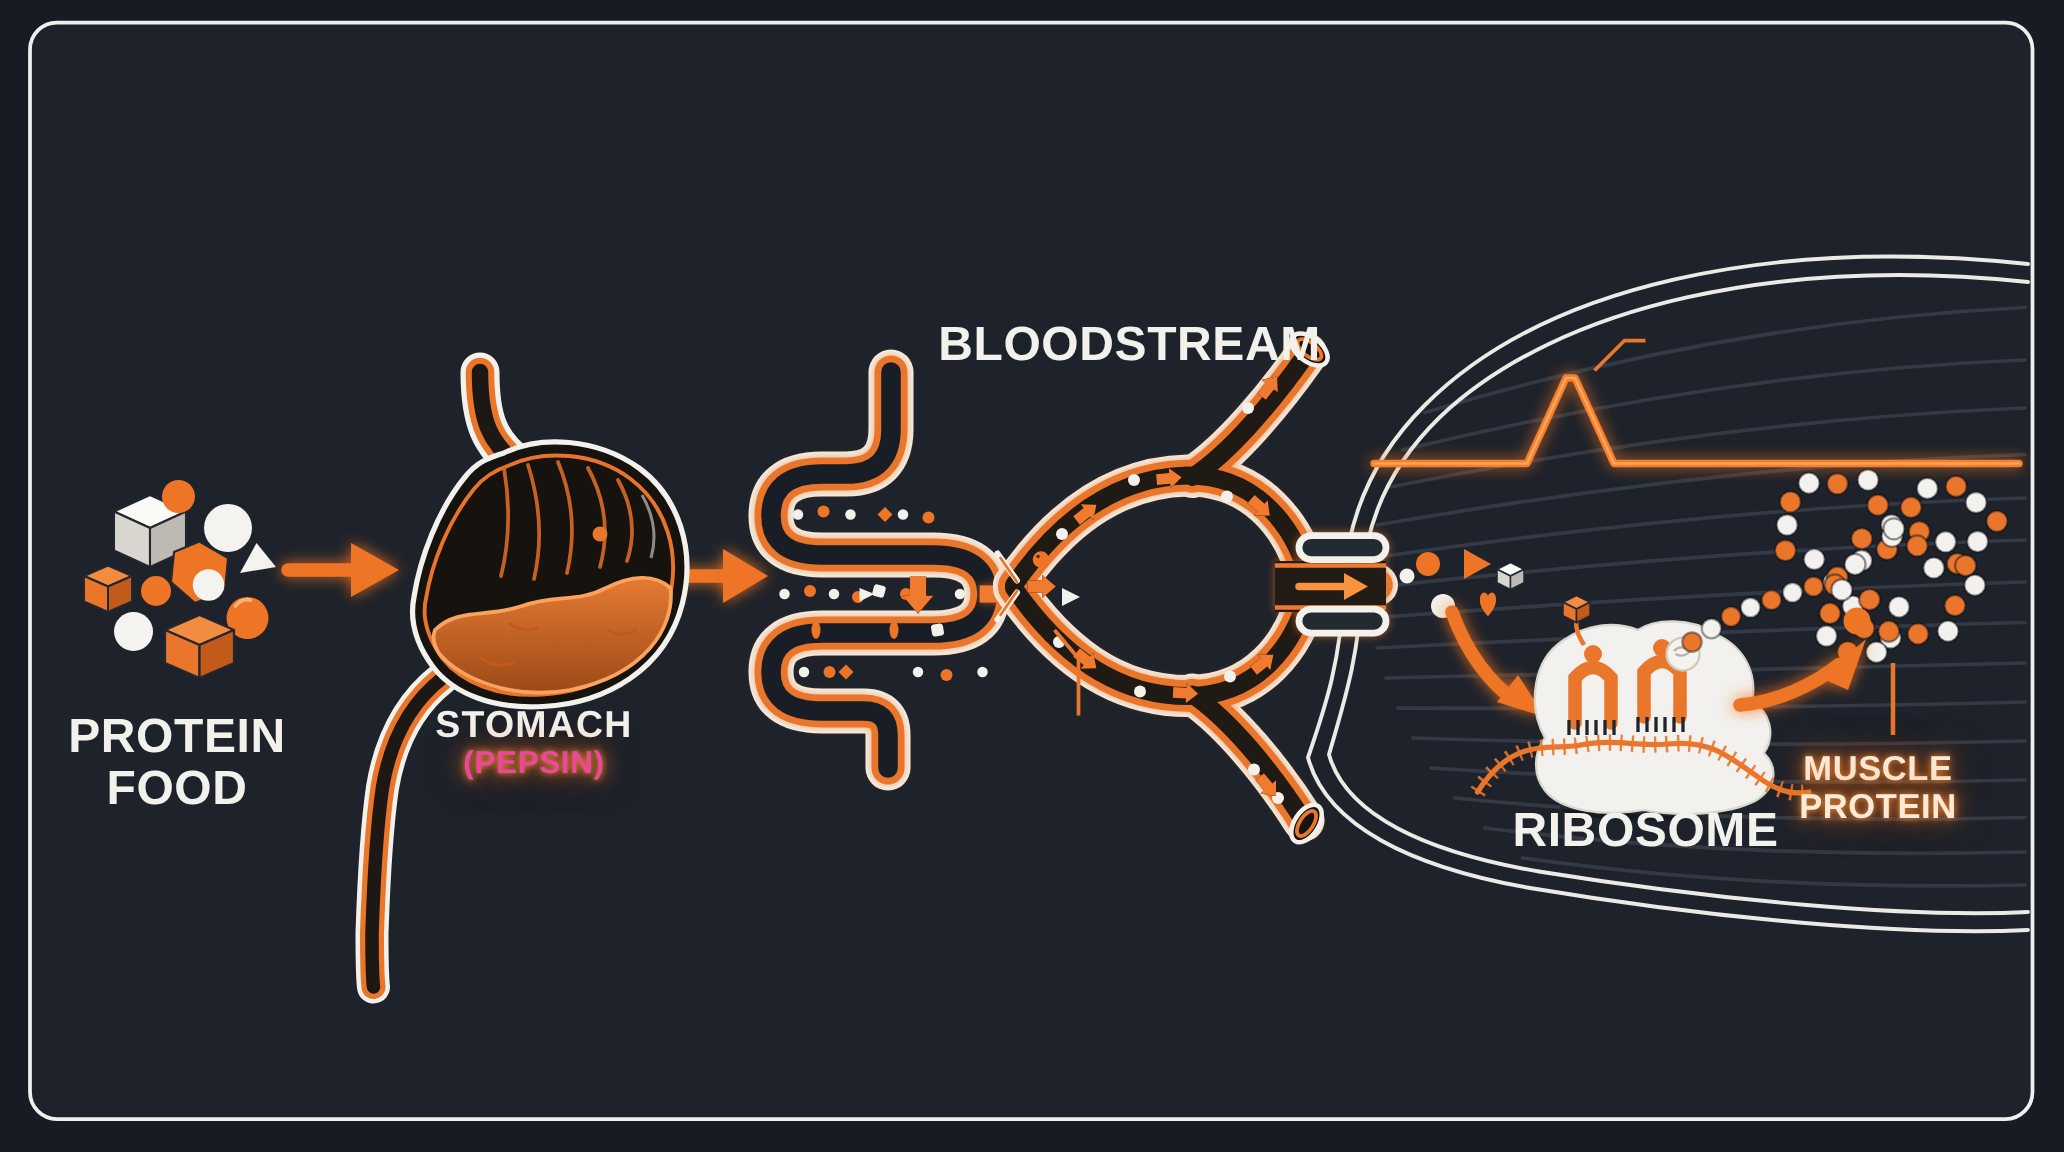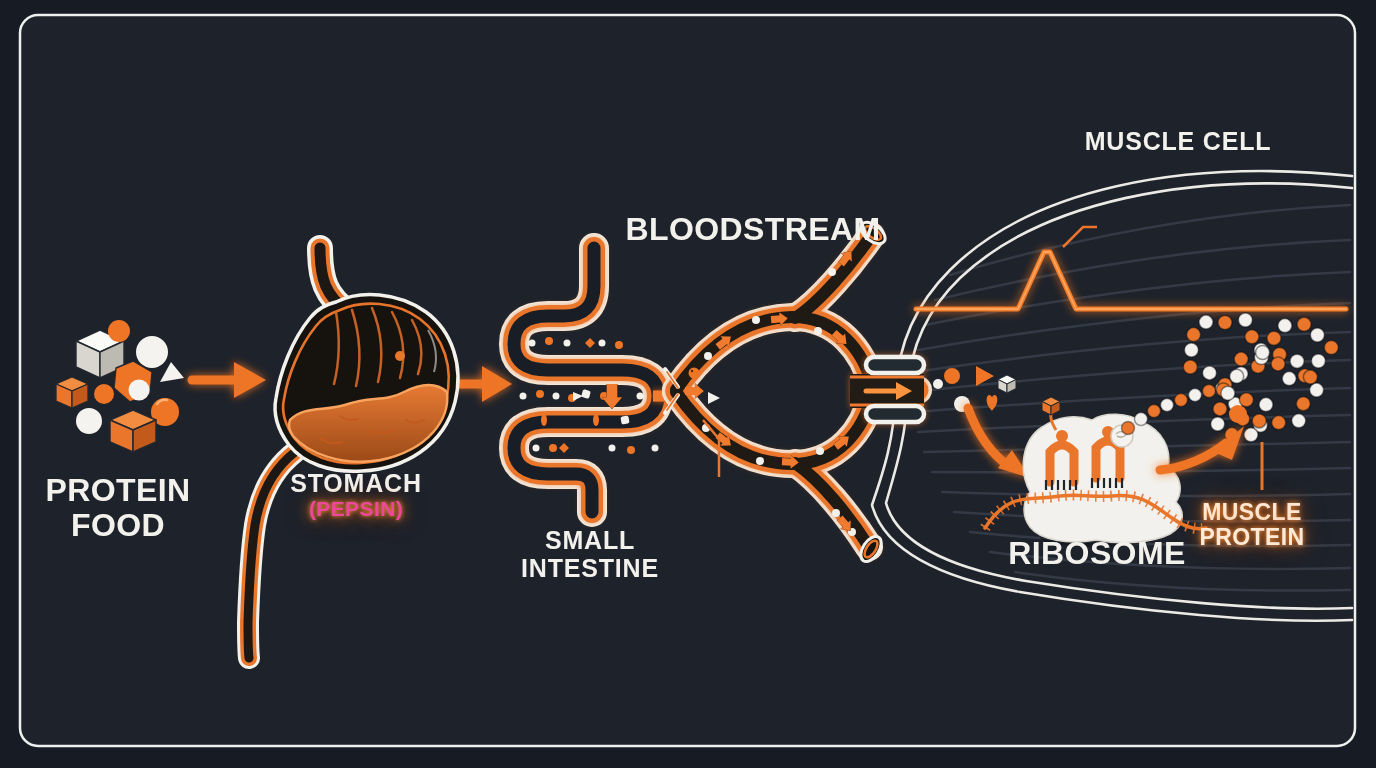--- a/index.html
+++ b/index.html
@@ -385,29 +385,24 @@
   </svg>
 
   <div class="lbl" style="left:118px;top:473px">
     <div>PROTEIN</div>
     <div>FOOD</div>
   </div>
 
   <div class="lbl big" style="left:356px;top:470px">STOMACH</div>
   <div class="lbl mid orange glow-txt" style="left:356px;top:497px">(PEPSIN)</div>
 
-  <div class="lbl big" style="left:590px;top:527px">
-    <div>SMALL</div>
-    <div>INTESTINE</div>
-  </div>
 
 
   <div class="lbl" style="left:753px;top:212px">BLOODSTREAM</div>
 
-  <div class="lbl big" style="left:1178px;top:128px">MUSCLE CELL</div>
 
 
   <div class="lbl" style="left:1097px;top:536px">RIBOSOME</div>
 
   <div class="lbl cream glow-txt" style="left:1252px;top:500px;font-size:23px">
     <div>MUSCLE</div>
     <div>PROTEIN</div>
   </div>
 </div>
 

